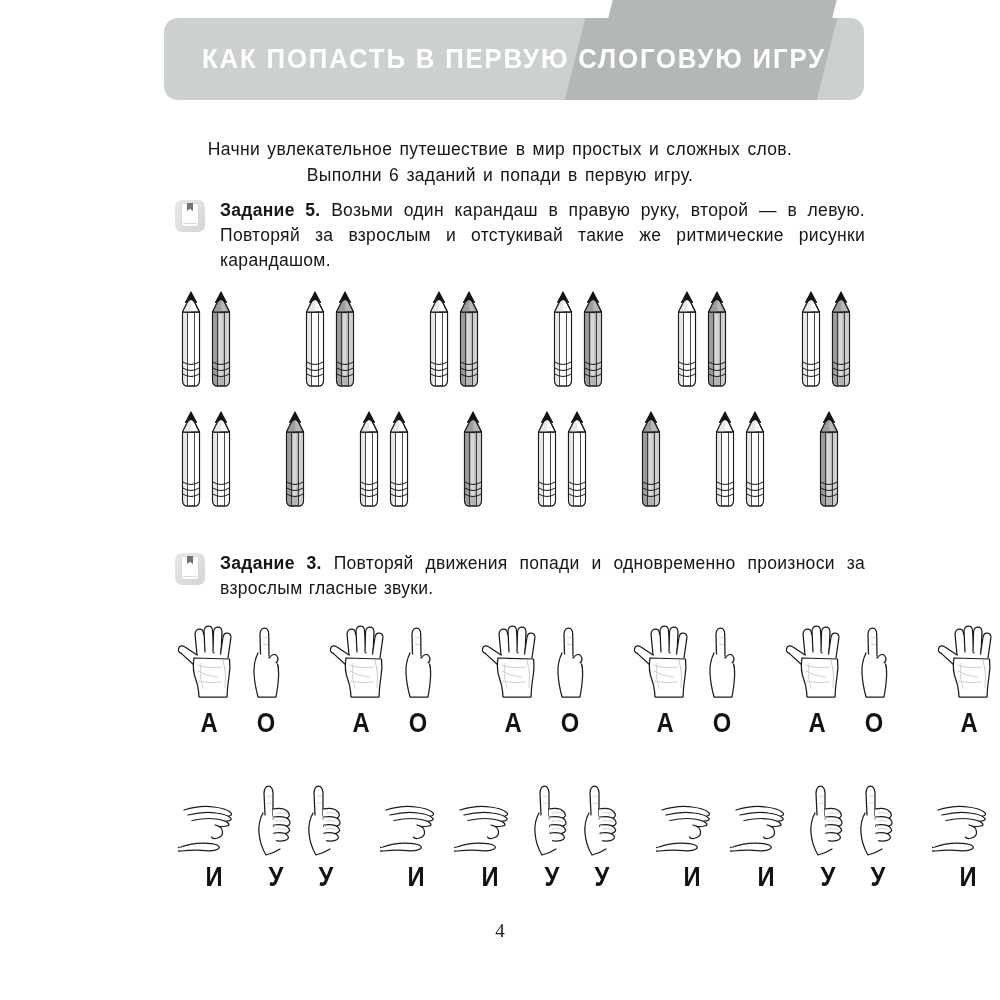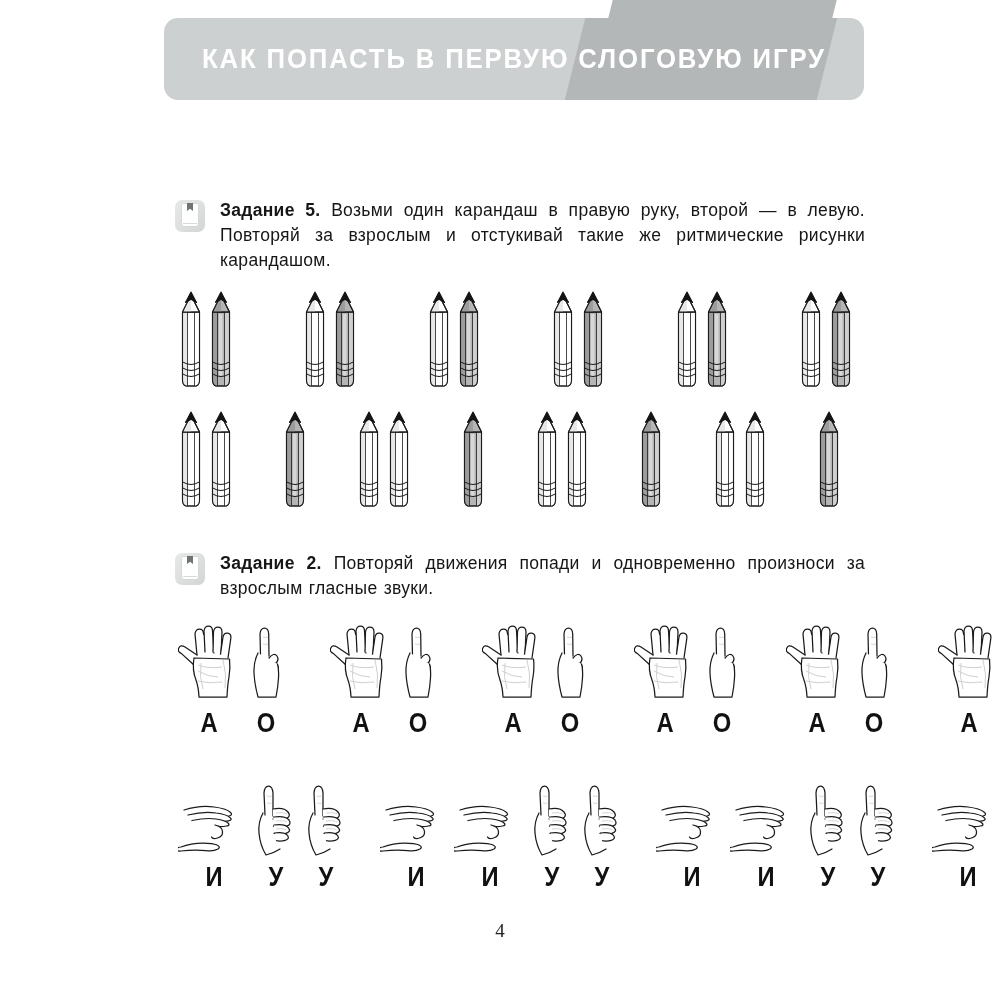--- a/index.html
+++ b/index.html
@@ -139,20 +139,22 @@
   <div class="banner-wrap">
     <div class="banner-dark-top"></div>
     <div class="banner-base"></div>
     <div class="banner-clip">
       <div class="banner-dark-in"></div>
     </div>
     <div class="banner-title">КАК ПОПАСТЬ В ПЕРВУЮ СЛОГОВУЮ ИГРУ</div>
   </div>
 
   <div class="intro">
+    <div>Начни увлекательное путешествие в мир простых и сложных слов.</div>
+    <div>Выполни 6 заданий и попади в первую игру.</div>
   </div>
 
   <div class="task" id="task1" style="left:175px;top:198px;width:690px;">
     <div class="task-icon">
         <span class="book"></span>
       </div>
     <div class="task-text">
       <b>Задание 5.</b>
       <span>Возьми один карандаш в правую руку, второй — в левую. Повторяй за взрослым и отстукивай такие же ритмические рисунки карандашом.</span>
     </div>
@@ -814,21 +816,21 @@
     </g>
           </svg></div>
       </div>
     </div>
 
   <div class="task" id="task2" style="left:175px;top:551px;width:690px;">
     <div class="task-icon">
         <span class="book"></span>
       </div>
     <div class="task-text">
-      <b>Задание 2.</b>
+      <b>Задание 3.</b>
       <span>Повторяй движения попади и одновременно произноси за взрослым гласные звуки.</span>
     </div>
   </div>
 
   <div class="hand-row" id="hrow1" style="left:178px;top:625px;">
       <div class="hand-group">
         <div class="hand" style="width: 62px;"><svg viewBox="0 0 62 78" width="62" height="78">
   <g fill="#fff" stroke="#1b1b1b" stroke-width="1.25" stroke-linecap="round" stroke-linejoin="round">
     <path d="M19 30 L17 9 q0.5-5 4.5-5 t4 5 L46 29"></path>
     <path d="M27 27 L26 6 q0.5-5 4.5-5 t4 5 L36 28"></path>

